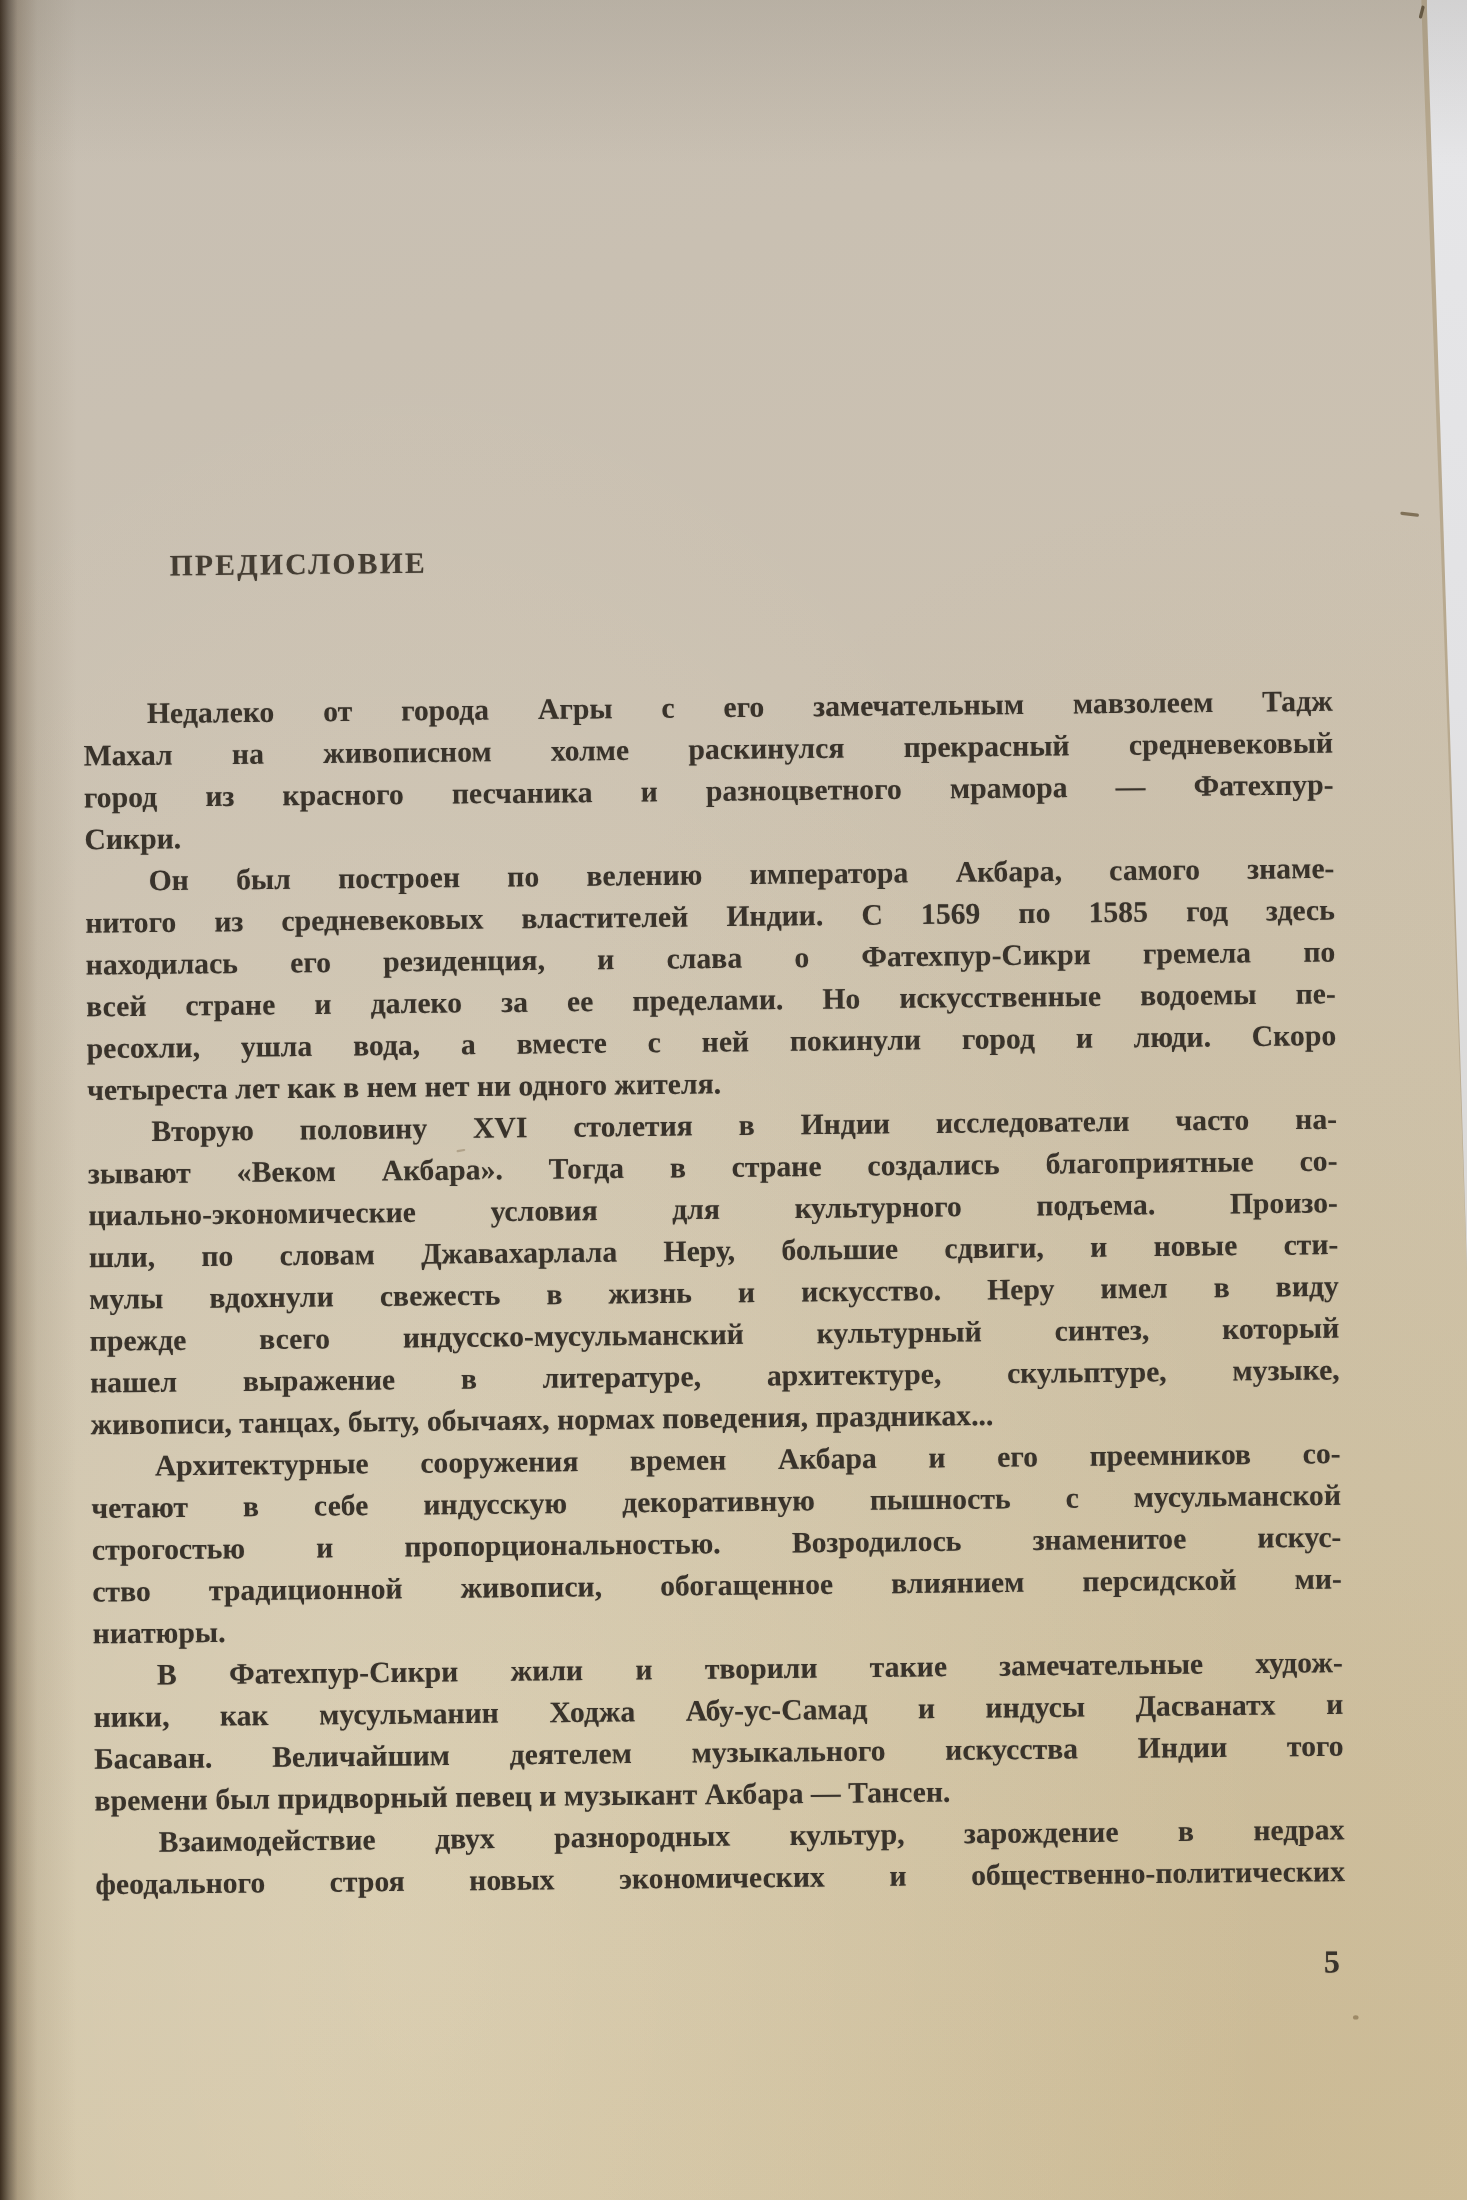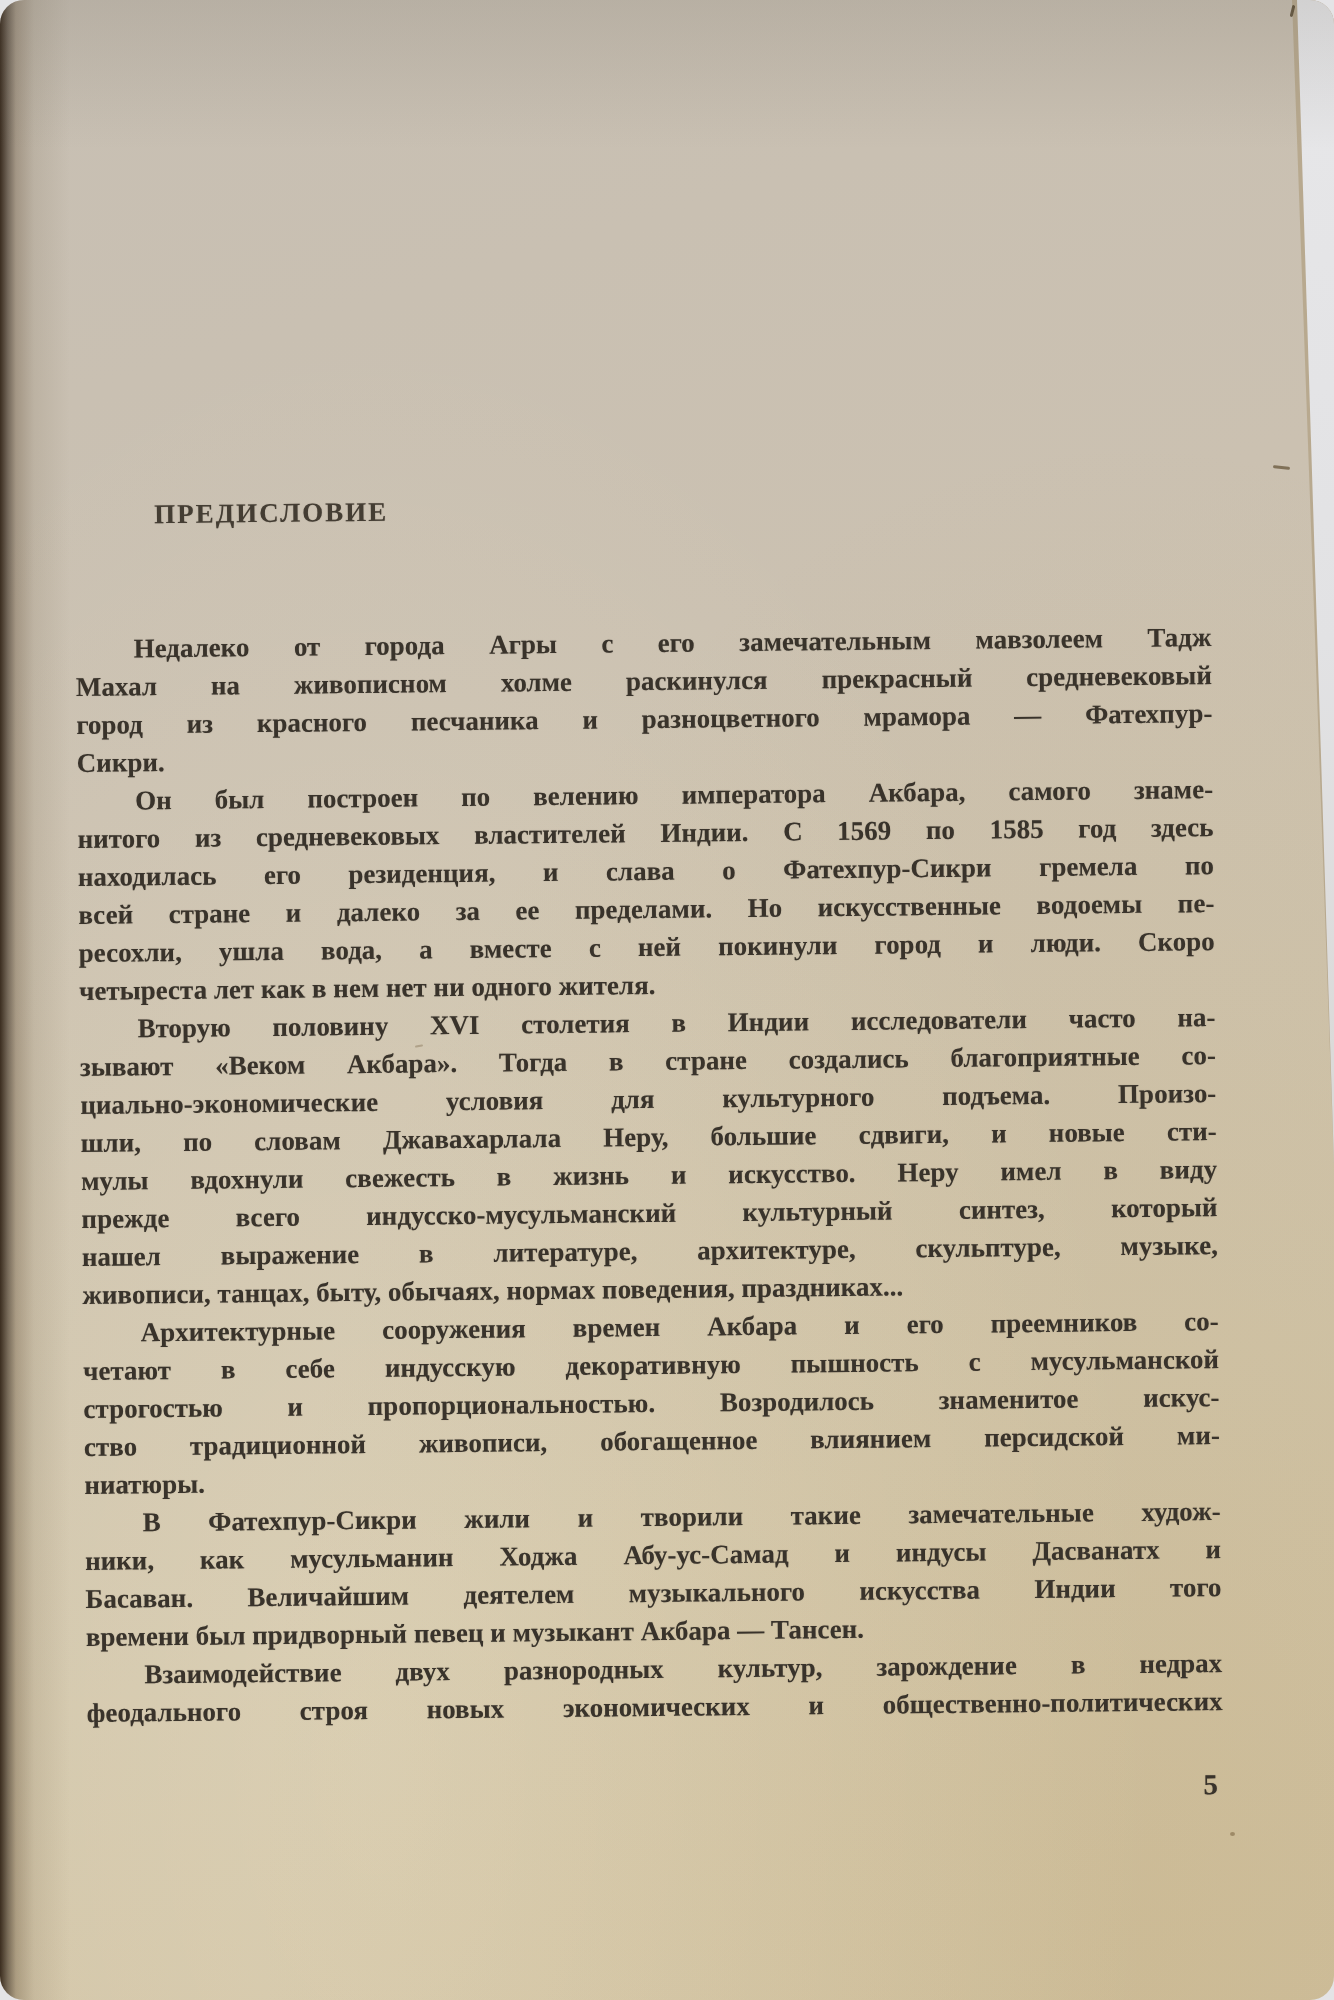--- a/index.html
+++ b/index.html
@@ -7,21 +7,20 @@
     --ink:#39332b;
     --bg:#e4e4e6;
     --spine:#2e2013;
   }
   html,body{margin:0;padding:0;background:var(--bg);}
   .photo{
     position:relative;
     width:1334px;height:2000px;
     overflow:hidden;
     font-family:"Liberation Serif","DejaVu Serif",serif;
-    border-radius:24px;
   }
   
   .page{
     position:absolute;inset:0;
     background:
       radial-gradient(ellipse at 28% 88%, rgba(255,246,216,0.22), transparent 58%),
       radial-gradient(ellipse at 85% 96%, rgba(186,155,85,0.16), transparent 55%),
       linear-gradient(163deg,#c7bfb3 0%,#cbc1b1 35%,#d0c4aa 72%,#cfc0a0 100%);
   }
   

